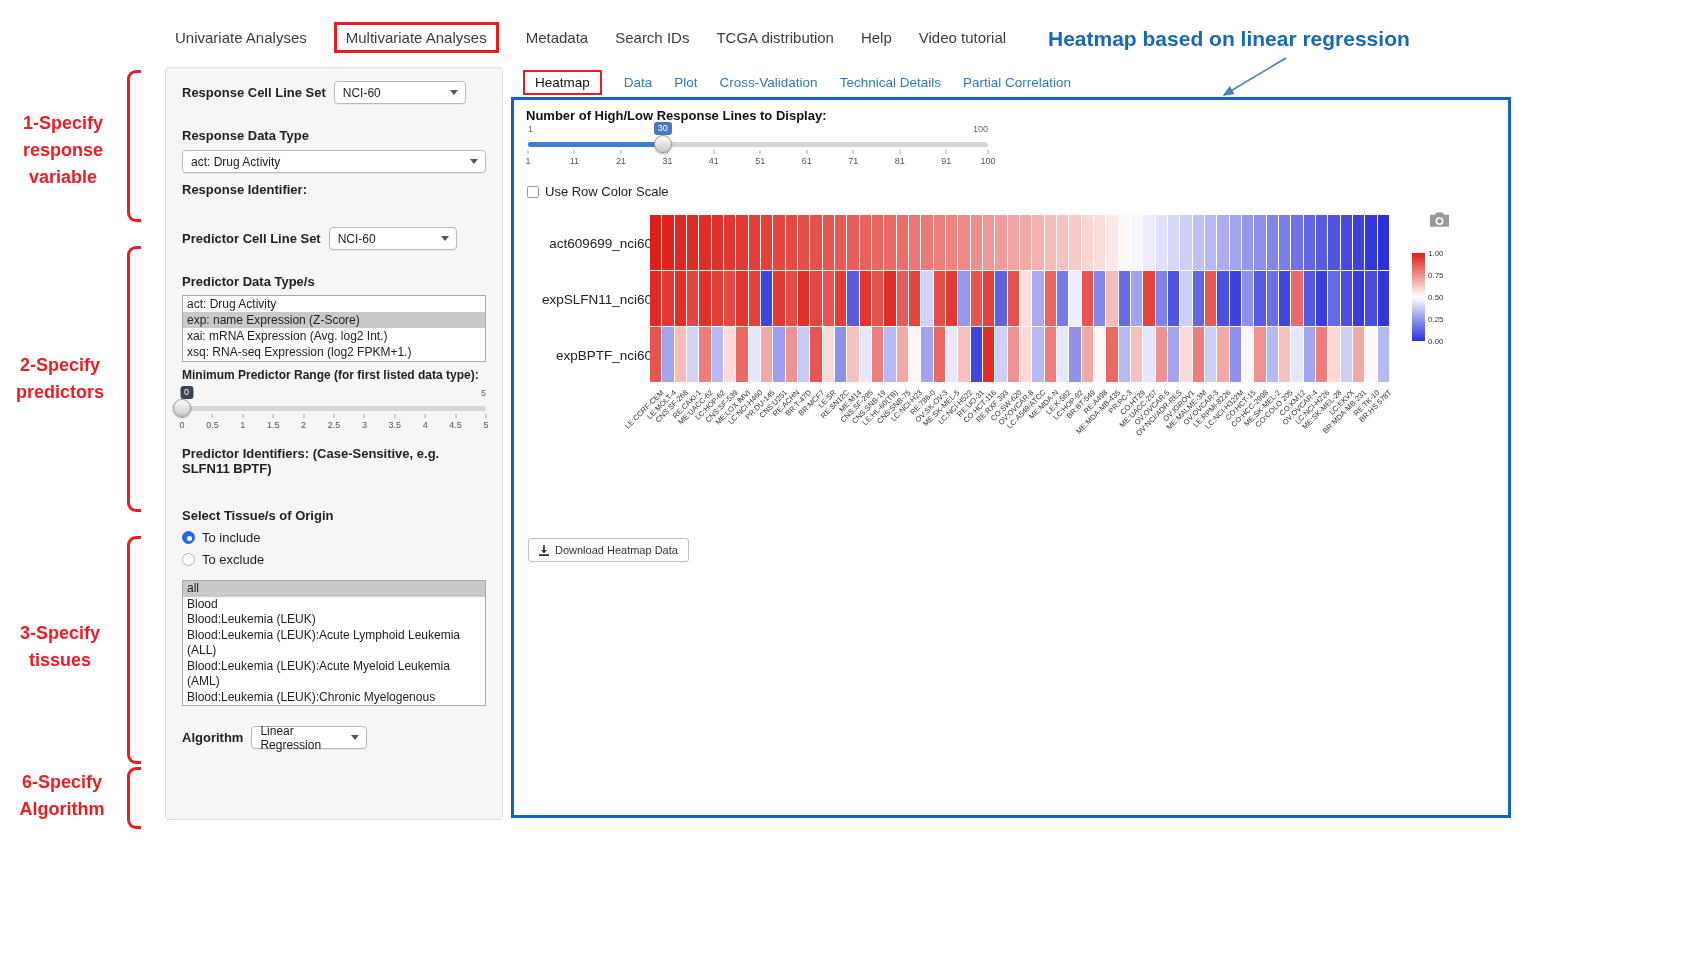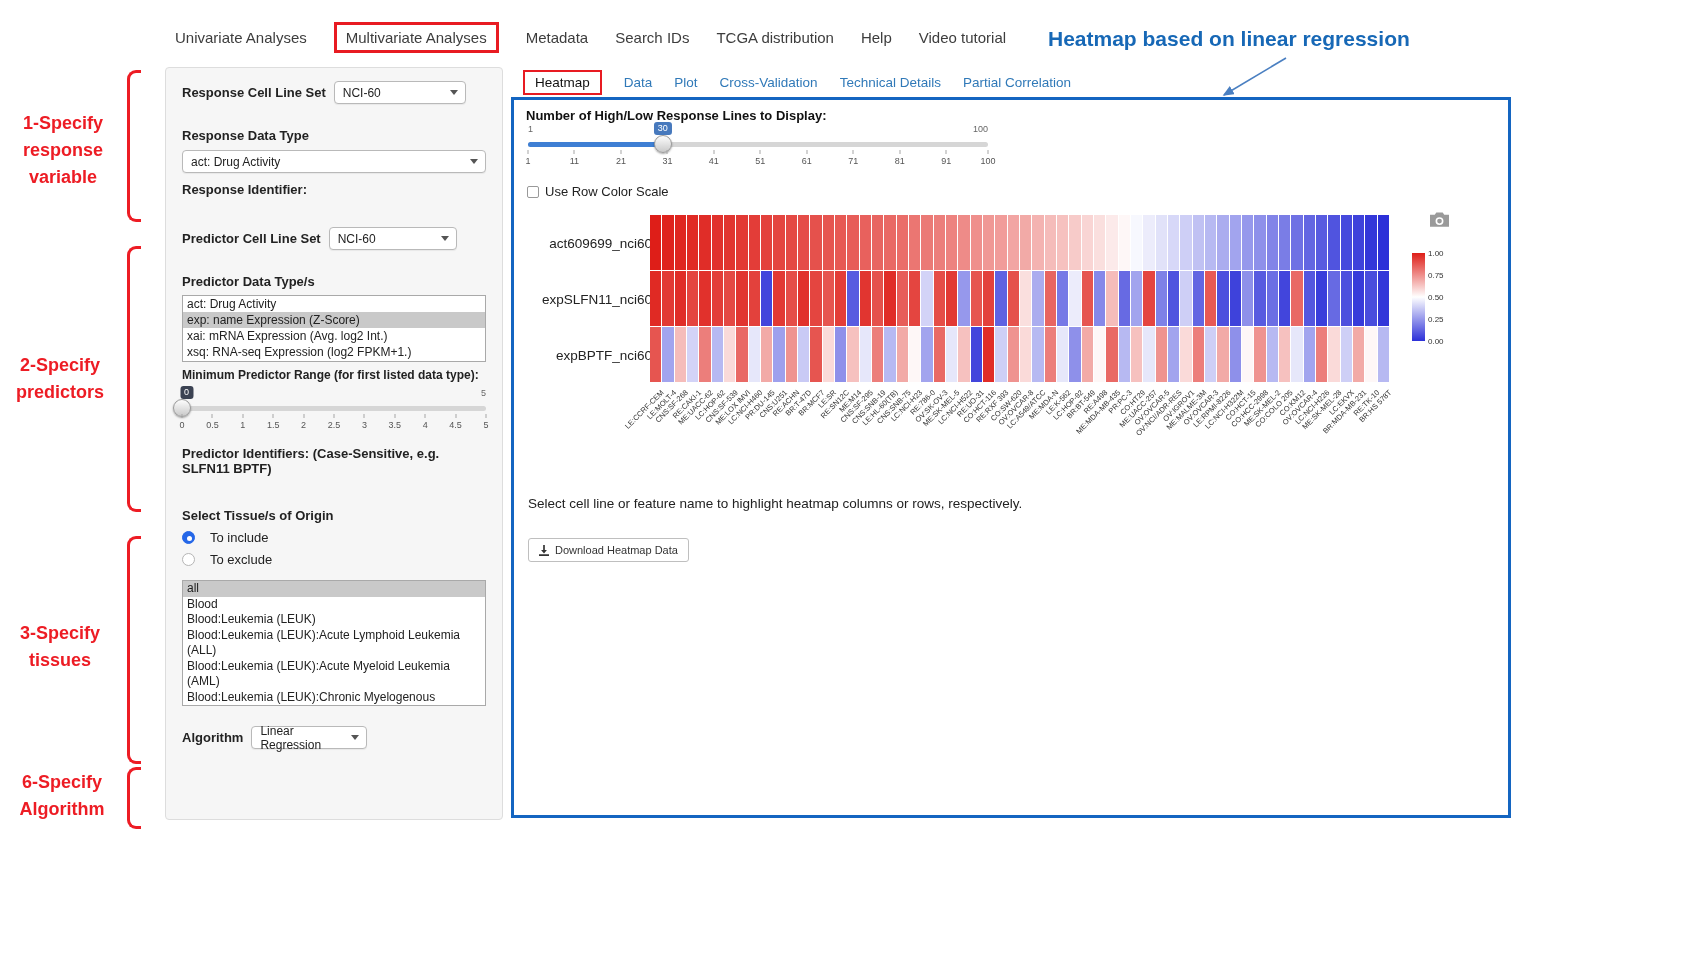--- a/index.html
+++ b/index.html
@@ -42,21 +42,21 @@
   .tri-down { width:0; height:0; border-left:4px solid transparent;
     border-right:4px solid transparent; border-top:5px solid #555; }
   .text-input { width:100%; height:25px; background:#fff; border:1px solid #ccc;
     border-radius:4px; font-size:11.5px; color:#6a6a6a; padding:0 9px; display:flex;
     align-items:center; }
   .listbox { background:#fff; border:1px solid #a9a9a9; font-size:12px; color:#222;
     overflow:hidden; }
   .listbox .opt { padding:0 4px; line-height:16px; cursor:pointer; }
   .listbox.tall .opt { line-height:15.5px; }
   .listbox .opt.sel { background:#c9c9c9; }
-  .radio-row { display:flex; align-items:center; gap:15px; margin-top:7px; cursor:pointer; }
+  .radio-row { display:flex; align-items:center; gap:7px; margin-top:7px; cursor:pointer; }
   .radio { width:13px; height:13px; border-radius:50%; border:1px solid #b5b5b5;
     background:#fff; display:inline-block; position:relative; flex:0 0 13px; }
   .radio.on { background:#2567e8; border-color:#2567e8; }
   .radio.on::after { content:''; position:absolute; left:4px; top:4px; width:5px;
     height:5px; background:#fff; border-radius:50%; }
 
   
   .slider { position:relative; height:52px; }
   .slider .track { position:absolute; left:0; right:0; top:20px; height:5px;
     background:#d6d6d6; border-radius:3px; }
@@ -552,21 +552,20 @@
       <span class="cb-label" style="top: 75%;">0.25</span>
       <span class="cb-label" style="top: 100%;">0.00</span>
     </div>
 
   <div class="camera">
     <svg viewBox="0 0 24 18" width="19" height="15">
       <path fill="#9a9a9a" d="M8 0L6 3H0v15h24V3h-6l-2-3H8zm4 6a5 5 0 110 10 5 5 0 010-10zm0 2a3 3 0 100 6 3 3 0 000-6z"></path>
     </svg>
   </div>
 
-  <div class="hint">Select cell line or feature name to highlight heatmap columns or rows, respectively.</div>
 
   <button class="dl-btn">
     <svg width="10" height="11" viewBox="0 0 12 13">
       <path fill="#333" d="M5 0h2v6h2.5L6 10 2.5 6H5zM0 11h12v2H0z"></path>
     </svg>
     <span>Download Heatmap Data</span>
   </button>
 </div>
 
 </body></html>

